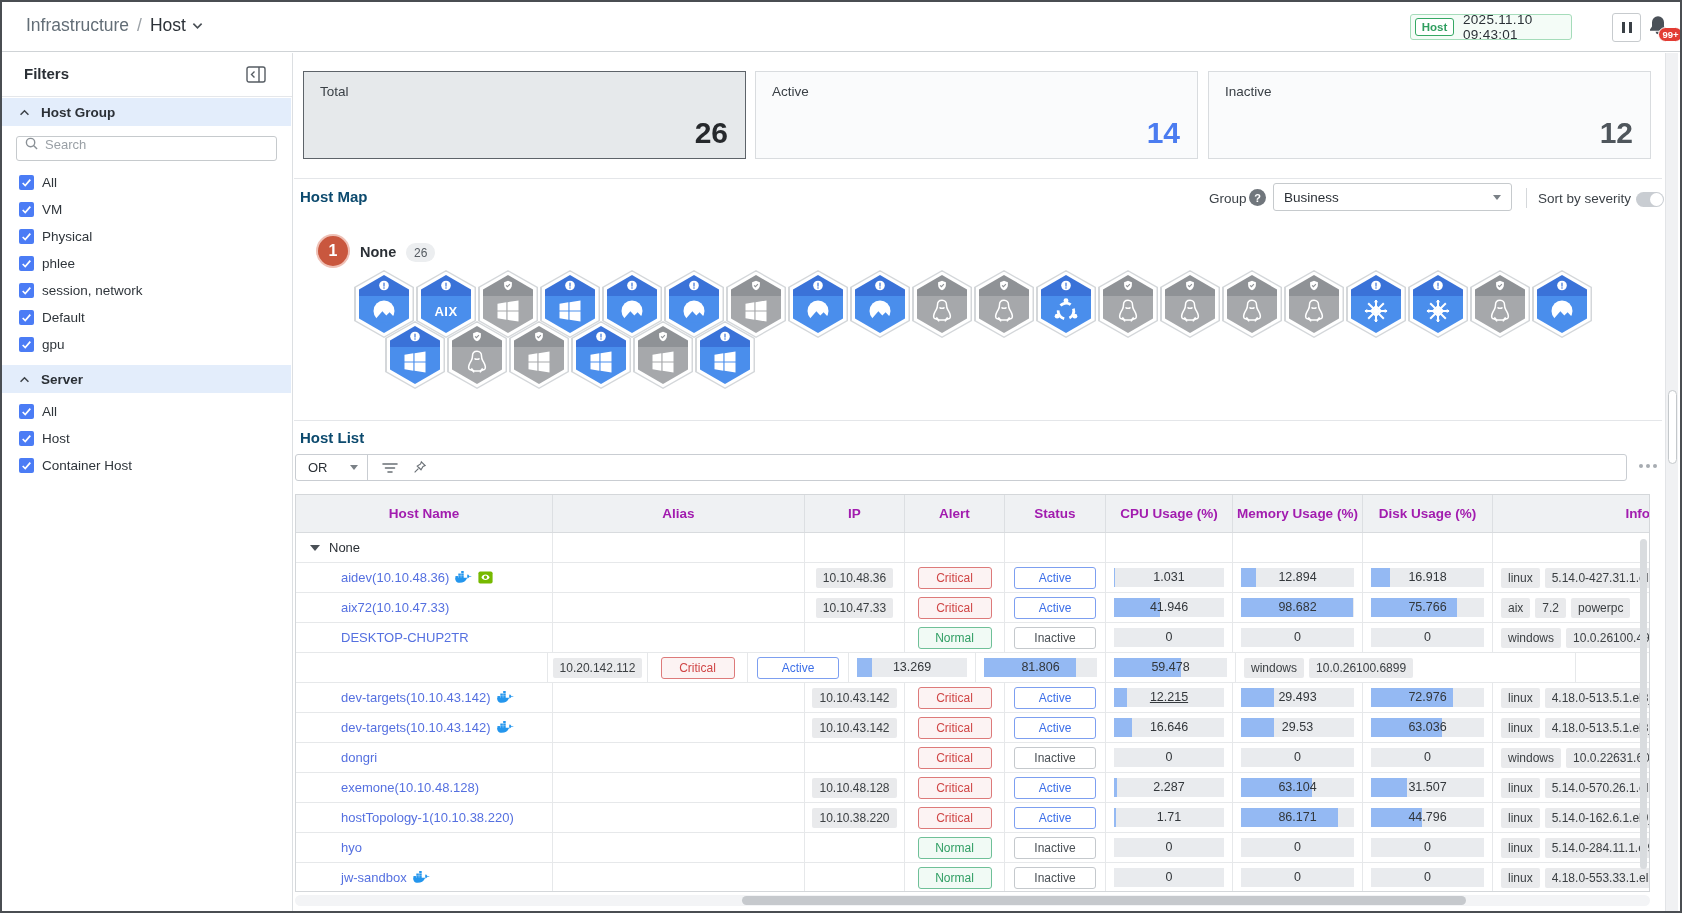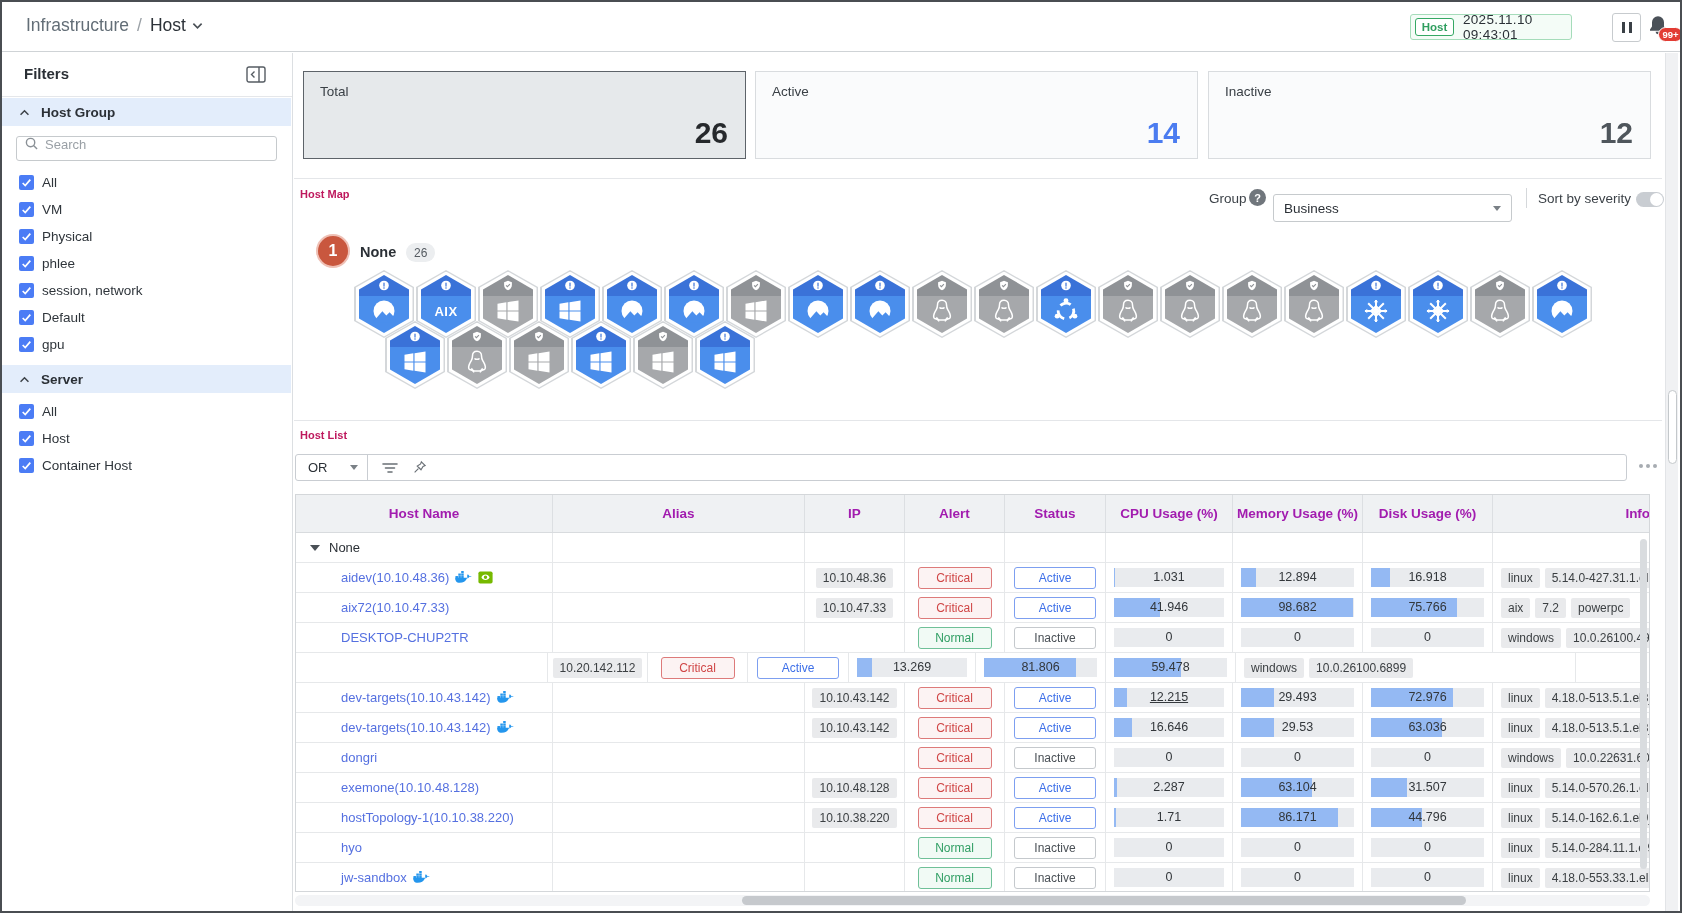--- a/index.html
+++ b/index.html
@@ -39,24 +39,24 @@
   .card{position:absolute;top:69px;width:443px;height:88px;border:1px solid #d9dcdf;background:#fafbfc;cursor:pointer;}
   .card.selected{background:#e6e9eb;border:1px solid #5d6369;}
   .card .lbl{position:absolute;left:16px;top:12px;font-size:13.5px;color:#3a4046;}
   .card .val{position:absolute;right:17px;bottom:8px;font-size:30px;font-weight:bold;color:#4f565c;}
   .card.selected .val{color:#26292c;}
   .card .val.blue{color:#4b7cf0;}
 
   .h-divider{position:absolute;left:292px;right:18px;height:1px;background:#e4e6e9;}
 
   
-  .section-title{position:absolute;font-size:11px;font-weight:bold;color:#be185d;}
+  .section-title{position:absolute;font-size:15px;font-weight:bold;color:#0c4a6e;}
   .map-ctl-label{position:absolute;font-size:13.5px;color:#3c4248;}
   .help-circle{position:absolute;width:17px;height:17px;border-radius:50%;background:#70767c;color:#fff;font-size:11px;font-weight:bold;display:flex;align-items:center;justify-content:center;cursor:pointer;}
-  .grp-select{position:absolute;left:1271px;top:192px;width:239px;height:28px;border:1px solid #c6cacd;border-radius:3px;background:#fff;display:flex;align-items:center;padding:0 10px;font-size:13.5px;color:#2b3036;cursor:pointer;}
+  .grp-select{position:absolute;left:1271px;top:181px;width:239px;height:28px;border:1px solid #c6cacd;border-radius:3px;background:#fff;display:flex;align-items:center;padding:0 10px;font-size:13.5px;color:#2b3036;cursor:pointer;}
   .caret-down{width:0;height:0;border-left:4.5px solid transparent;border-right:4.5px solid transparent;border-top:5.5px solid #7a8086;margin-left:auto;}
   .vsep{position:absolute;width:1px;background:#d5d8db;}
   .toggle{position:absolute;left:1634px;top:190px;width:28px;height:15px;background:#c9cdd2;border-radius:8px;cursor:pointer;}
   .toggle .knob{position:absolute;right:1px;top:1px;width:13px;height:13px;border-radius:50%;background:#fff;}
   .sev-circle{position:absolute;left:314px;top:232px;width:34px;height:34px;border-radius:50%;background:#c9573e;border:2px solid #efc0b5;color:#fff;font-size:16px;font-weight:bold;display:flex;align-items:center;justify-content:center;}
   .grp-name{position:absolute;left:358px;top:242px;font-size:14.5px;font-weight:bold;color:#2b3036;}
   .grp-count{position:absolute;left:404px;top:241px;height:19px;padding:0 8px;background:#eceef0;border-radius:10px;font-size:12px;color:#555b61;display:flex;align-items:center;}
   .hexfield{position:absolute;left:0;top:0;}
   .hex{position:absolute;width:60px;height:68px;cursor:pointer;}
   .hex .ly{position:absolute;clip-path:polygon(50% 0%,100% 25%,100% 75%,50% 100%,0% 75%,0% 25%);}

